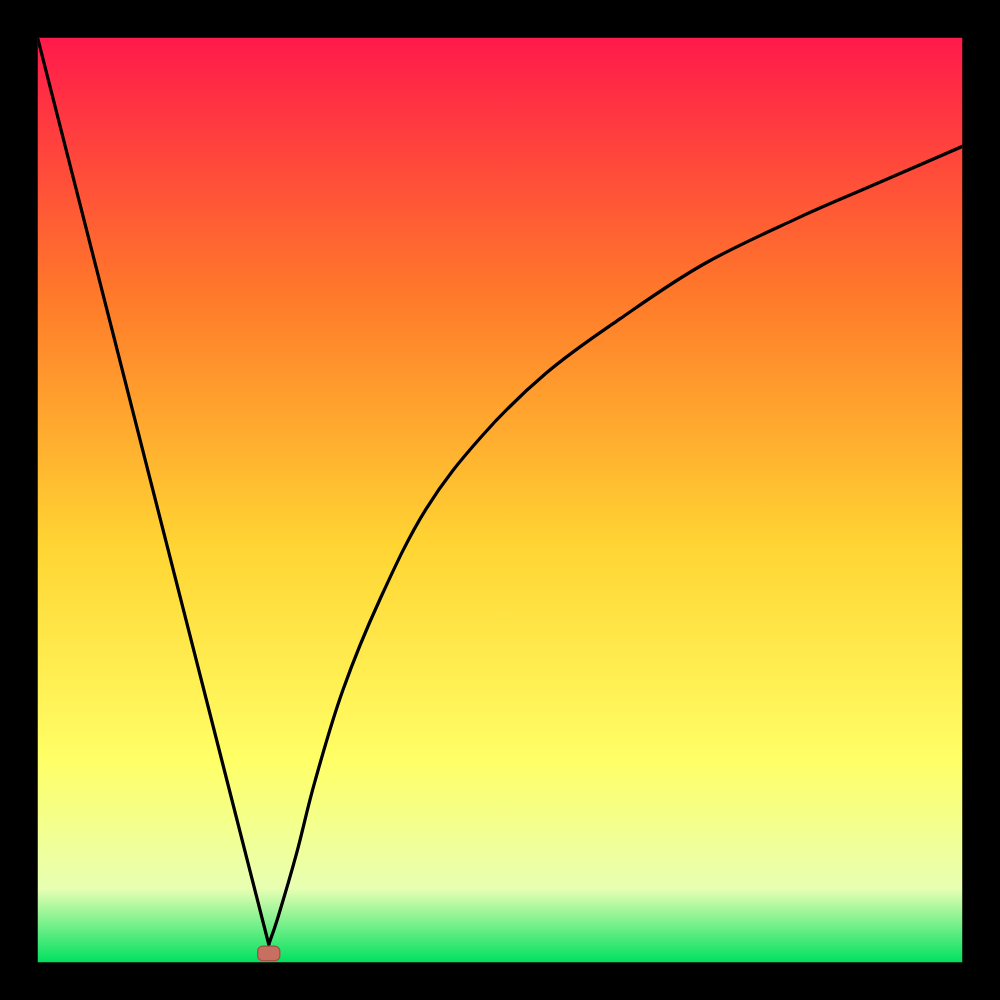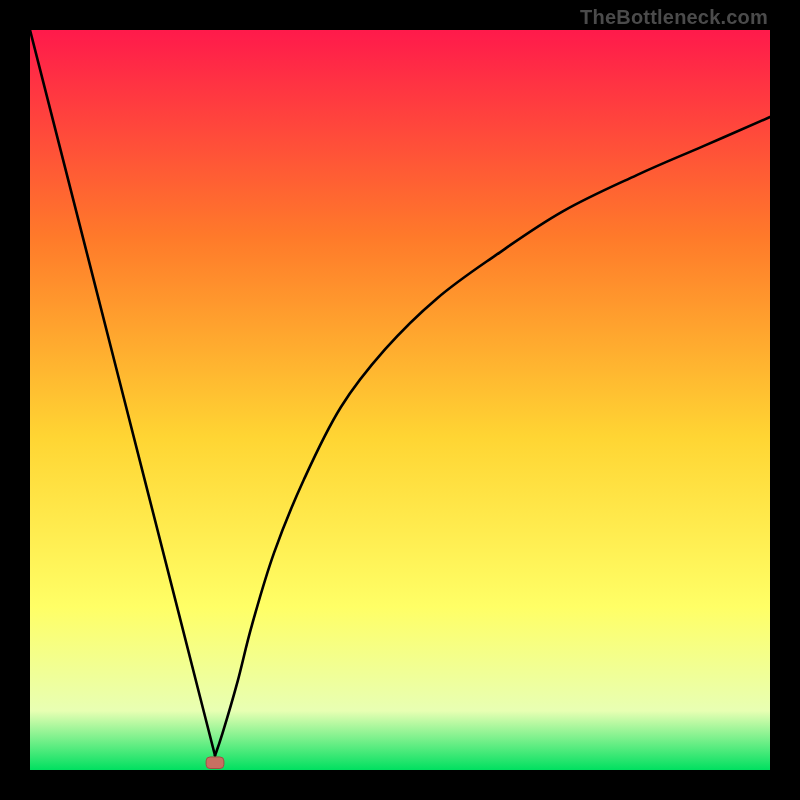--- a/index.html
+++ b/index.html
@@ -58,14 +58,13 @@
           <stop id="g5" offset="100%" stop-color="#00e060"></stop>
         </linearGradient>
       </defs>
       <rect x="0" y="0" width="740" height="740" fill="url(#bg-grad)"></rect>
       <path id="left-branch" fill="none" stroke="#000000" stroke-width="2.6" stroke-linecap="round" stroke-linejoin="round" d="M 0.00 0.00 L 29.60 116.08 L 59.20 232.16 L 88.80 348.24 L 118.40 464.31 L 148.00 580.39 L 170.20 667.45 L 181.30 710.98 L 185.00 725.49"></path>
       <path id="right-branch" fill="none" stroke="#000000" stroke-width="2.6" stroke-linecap="round" stroke-linejoin="round" d="M 185.00 725.49 C 186.33 721.57, 188.40 716.78, 192.40 703.73 C 196.40 690.67, 201.87 672.53, 207.20 652.94 C 212.53 633.35, 215.34 618.41, 222.00 594.90 C 228.66 571.40, 234.88 548.47, 244.20 522.35 C 253.52 496.24, 261.81 475.92, 273.80 449.80 C 285.79 423.69, 296.15 400.76, 310.80 377.25 C 325.45 353.75, 337.88 338.80, 355.20 319.22 C 372.52 299.63, 387.02 285.41, 407.00 268.43 C 426.98 251.45, 443.56 240.57, 466.20 224.90 C 488.84 209.23, 507.49 195.74, 532.80 181.37 C 558.11 167.01, 581.49 156.85, 606.80 145.10 C 632.11 133.35, 649.42 126.53, 673.40 116.08 C 697.38 105.63, 728.01 92.28, 740.00 87.06"></path>
       <rect id="min-marker" rx="4" ry="4" fill="#c77062" stroke="#a34f44" stroke-width="1" x="176.12" y="726.94" width="17.76" height="11.61"></rect>
     </svg>
   </div>
 
-  <div class="watermark">TheBottleneck.com</div>
 </div>
 
 </body></html>

